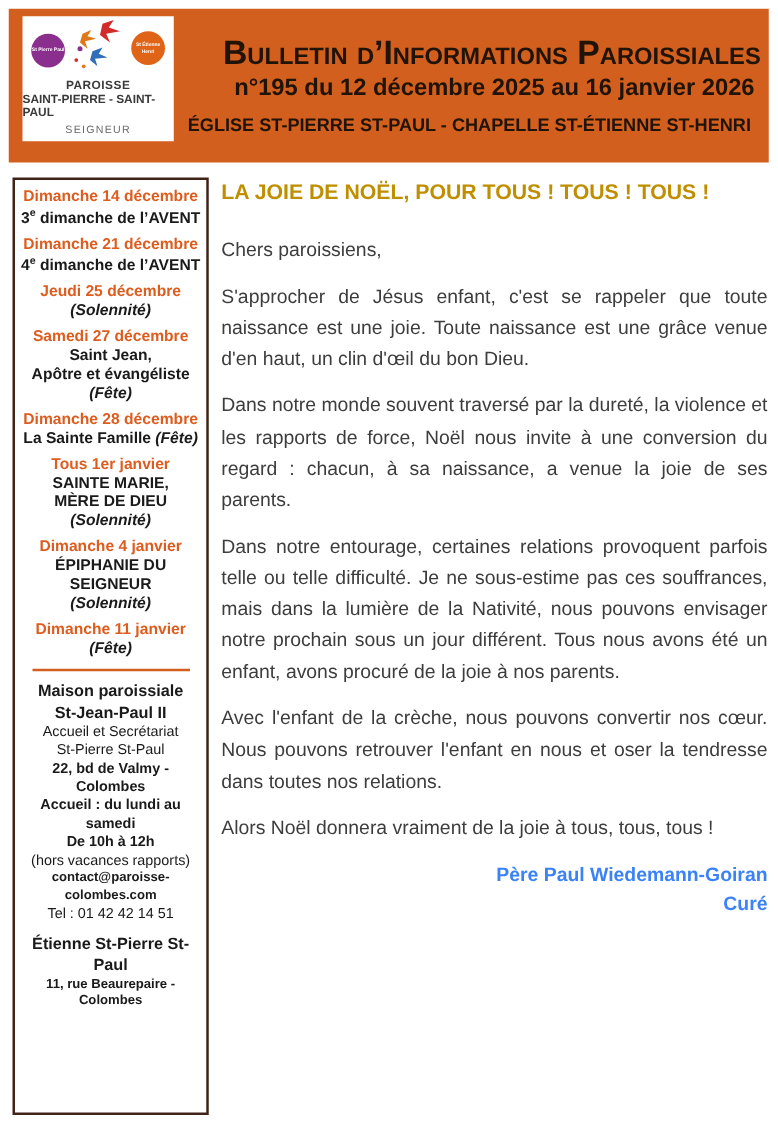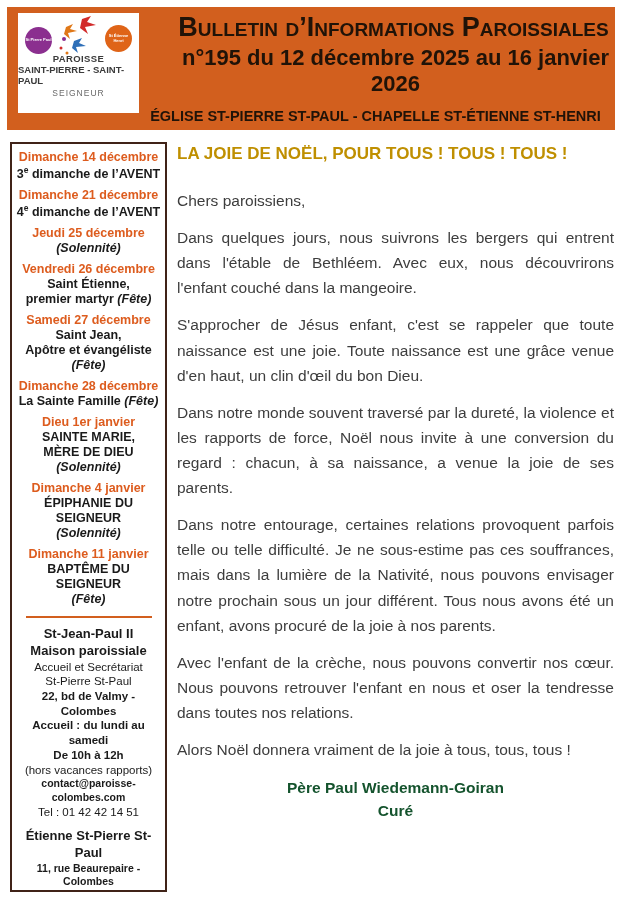--- a/index.html
+++ b/index.html
@@ -8,38 +8,38 @@
     font-family:"Liberation Sans",sans-serif;overflow:hidden;
   }
   
   .header{
     position:absolute;left:7px;top:7px;width:608px;height:123px;
     background:#d25f1e;
   }
   .logobox{
     position:absolute;left:11px;top:6px;width:121px;height:100px;background:#ffffff;
     display:flex;flex-direction:column;align-items:center;justify-content:flex-end;
-    padding-bottom:15px;box-sizing:border-box;
+    padding-bottom:5px;box-sizing:border-box;
   }
   .logoart{position:relative;width:100%;height:50px;}
   .badge{position:absolute;border-radius:50%;display:flex;align-items:center;justify-content:center;
     color:#fff;font-size:4px;font-weight:bold;text-align:center;line-height:1.1;}
   .badge.purple{left:7px;top:14px;width:27px;height:27px;background:#8b2f8f;}
   .badge.orange{right:7px;top:12px;width:27px;height:27px;background:#df6418;}
   .birds{position:absolute;left:34px;top:2px;width:52px;height:46px;}
   .logo-l1{font-weight:bold;font-size:9.5px;color:#3a3a3a;letter-spacing:.4px;}
   .logo-l2{font-weight:bold;font-size:9.5px;color:#3a3a3a;}
   .logo-l3{font-size:8.5px;color:#6a6a6a;letter-spacing:1px;margin-top:2px;}
   .header-text{
     position:absolute;left:133px;right:4px;top:0;height:100%;
     display:flex;flex-direction:column;align-items:center;justify-content:center;
     color:#201308;text-align:center;
   }
   .h-title{font-variant:small-caps;font-weight:bold;font-size:27px;line-height:1.05;margin-left:36px;}
-  .h-sub{font-weight:bold;font-size:22px;margin-top:3px;margin-left:40px;}
+  .h-sub{font-weight:bold;font-size:19px;margin-top:3px;margin-left:40px;}
   .h-churches{font-weight:bold;font-size:14.5px;margin-top:11px;}
   
   .sidebar{
     position:absolute;left:10px;top:142px;width:157px;height:750px;
     border:2px solid #402318;box-sizing:border-box;background:#fff;
     padding:6px 2px;text-align:center;overflow:hidden;
   }
   .cal-entry{margin-bottom:6px;text-align:center;}
   .cal-date{color:#dd5c1e;font-weight:bold;font-size:12.5px;line-height:1.2;}
   .cal-line{color:#1a1a1a;font-weight:bold;font-size:12.5px;line-height:1.2;}
@@ -51,21 +51,21 @@
   .contact-block{margin-bottom:9px;color:#1a1a1a;}
   .c-h{font-weight:bold;font-size:13px;line-height:1.28;}
   .c-b{font-weight:bold;font-size:11.5px;line-height:1.28;}
   .c-bs{font-weight:bold;font-size:10.5px;line-height:1.3;}
   .c-r{font-size:11.5px;line-height:1.28;}
   
   .article{position:absolute;left:177px;top:144px;width:437px;color:#3d3d3d;}
   .a-title{color:#bf8f00;font-weight:bold;font-size:17px;margin:0 0 24px 0;}
   .article p{font-size:15.5px;line-height:1.62;text-align:justify;margin:12px 0 12px 0;}
   .article p.first{text-align:left;}
-  .signature{margin-top:14px;text-align:center;font-weight:bold;color:#14532d;
+  .signature{margin-top:14px;text-align:right;font-weight:bold;color:#3b82f6;
     font-size:15.5px;line-height:1.5;}
 </style>
 </head>
 <body>
 
 <div class="header">
   <div class="logobox">
     <div class="logoart">
       <span class="badge purple">St Pierre Paul</span>
       <span class="badge orange">St Étienne Henri</span>
@@ -97,75 +97,68 @@
       </div>
       <div class="cal-entry">
         <div class="cal-date">Dimanche 21 décembre</div>
         <div class="cal-line">4<sup>e</sup> dimanche de l’AVENT</div>
       </div>
       <div class="cal-entry">
         <div class="cal-date">Jeudi 25 décembre</div>
         <div class="cal-line it">(Solennité)</div>
       </div>
       <div class="cal-entry">
-        <div class="cal-date">Vendredi 26 décembre</div>
-        <div class="cal-line">Saint Étienne,</div>
-        <div class="cal-line">premier martyr <i>(Fête)</i></div>
-      </div>
-      <div class="cal-entry">
         <div class="cal-date">Samedi 27 décembre</div>
         <div class="cal-line">Saint Jean,</div>
         <div class="cal-line">Apôtre et évangéliste</div>
         <div class="cal-line it">(Fête)</div>
       </div>
       <div class="cal-entry">
         <div class="cal-date">Dimanche 28 décembre</div>
         <div class="cal-line">La Sainte Famille <i>(Fête)</i></div>
       </div>
       <div class="cal-entry">
-        <div class="cal-date">Dieu 1er janvier</div>
+        <div class="cal-date">Tous 1er janvier</div>
         <div class="cal-line">SAINTE MARIE,</div>
         <div class="cal-line">MÈRE DE DIEU <i>(Solennité)</i></div>
       </div>
       <div class="cal-entry">
         <div class="cal-date">Dimanche 4 janvier</div>
         <div class="cal-line">ÉPIPHANIE DU SEIGNEUR</div>
         <div class="cal-line it">(Solennité)</div>
       </div>
       <div class="cal-entry">
         <div class="cal-date">Dimanche 11 janvier</div>
-        <div class="cal-line">BAPTÊME DU SEIGNEUR</div>
         <div class="cal-line it">(Fête)</div>
       </div>
     </div>
   <div class="divider"></div>
   <div>
       <div class="contact-block">
+        <div class="c-h">Maison paroissiale</div>
         <div class="c-h">St-Jean-Paul II</div>
-        <div class="c-h">Maison paroissiale</div>
         <div class="c-r">Accueil et Secrétariat</div>
         <div class="c-r">St-Pierre St-Paul</div>
         <div class="c-b">22, bd de Valmy - Colombes</div>
         <div class="c-b">Accueil : du lundi au samedi</div>
         <div class="c-b">De 10h à 12h</div>
         <div class="c-r">(hors vacances rapports)</div>
         <div class="c-bs">contact@paroisse-colombes.com</div>
         <div class="c-r">Tel : 01 42 42 14 51</div>
       </div>
       <div class="contact-block">
         <div class="c-h">Étienne St-Pierre St-Paul</div>
         <div class="c-bs">11, rue Beaurepaire - Colombes</div>
       </div>
     </div>
 </div>
 
 <div class="article">
   <div class="a-title">LA JOIE DE NOËL, POUR TOUS ! TOUS ! TOUS !</div>
   <p class="first">Chers paroissiens,</p>
-  <p>Dans quelques jours, nous suivrons les bergers qui entrent dans l'étable de Bethléem. Avec eux, nous découvrirons l'enfant couché dans la mangeoire.</p>
   <p>S'approcher de Jésus enfant, c'est se rappeler que toute naissance est une joie. Toute naissance est une grâce venue d'en haut, un clin d'œil du bon Dieu.</p>
   <p>Dans notre monde souvent traversé par la dureté, la violence et les rapports de force, Noël nous invite à une conversion du regard : chacun, à sa naissance, a venue la joie de ses parents.</p>
   <p>Dans notre entourage, certaines relations provoquent parfois telle ou telle difficulté. Je ne sous-estime pas ces souffrances, mais dans la lumière de la Nativité, nous pouvons envisager notre prochain sous un jour différent. Tous nous avons été un enfant, avons procuré de la joie à nos parents.</p>
   <p>Avec l'enfant de la crèche, nous pouvons convertir nos cœur. Nous pouvons retrouver l'enfant en nous et oser la tendresse dans toutes nos relations.</p>
   <p class="first">Alors Noël donnera vraiment de la joie à tous, tous, tous !</p>
   <div class="signature">
     <div>Père Paul Wiedemann-Goiran</div>
     <div>Curé</div>
   </div>
 </div>

